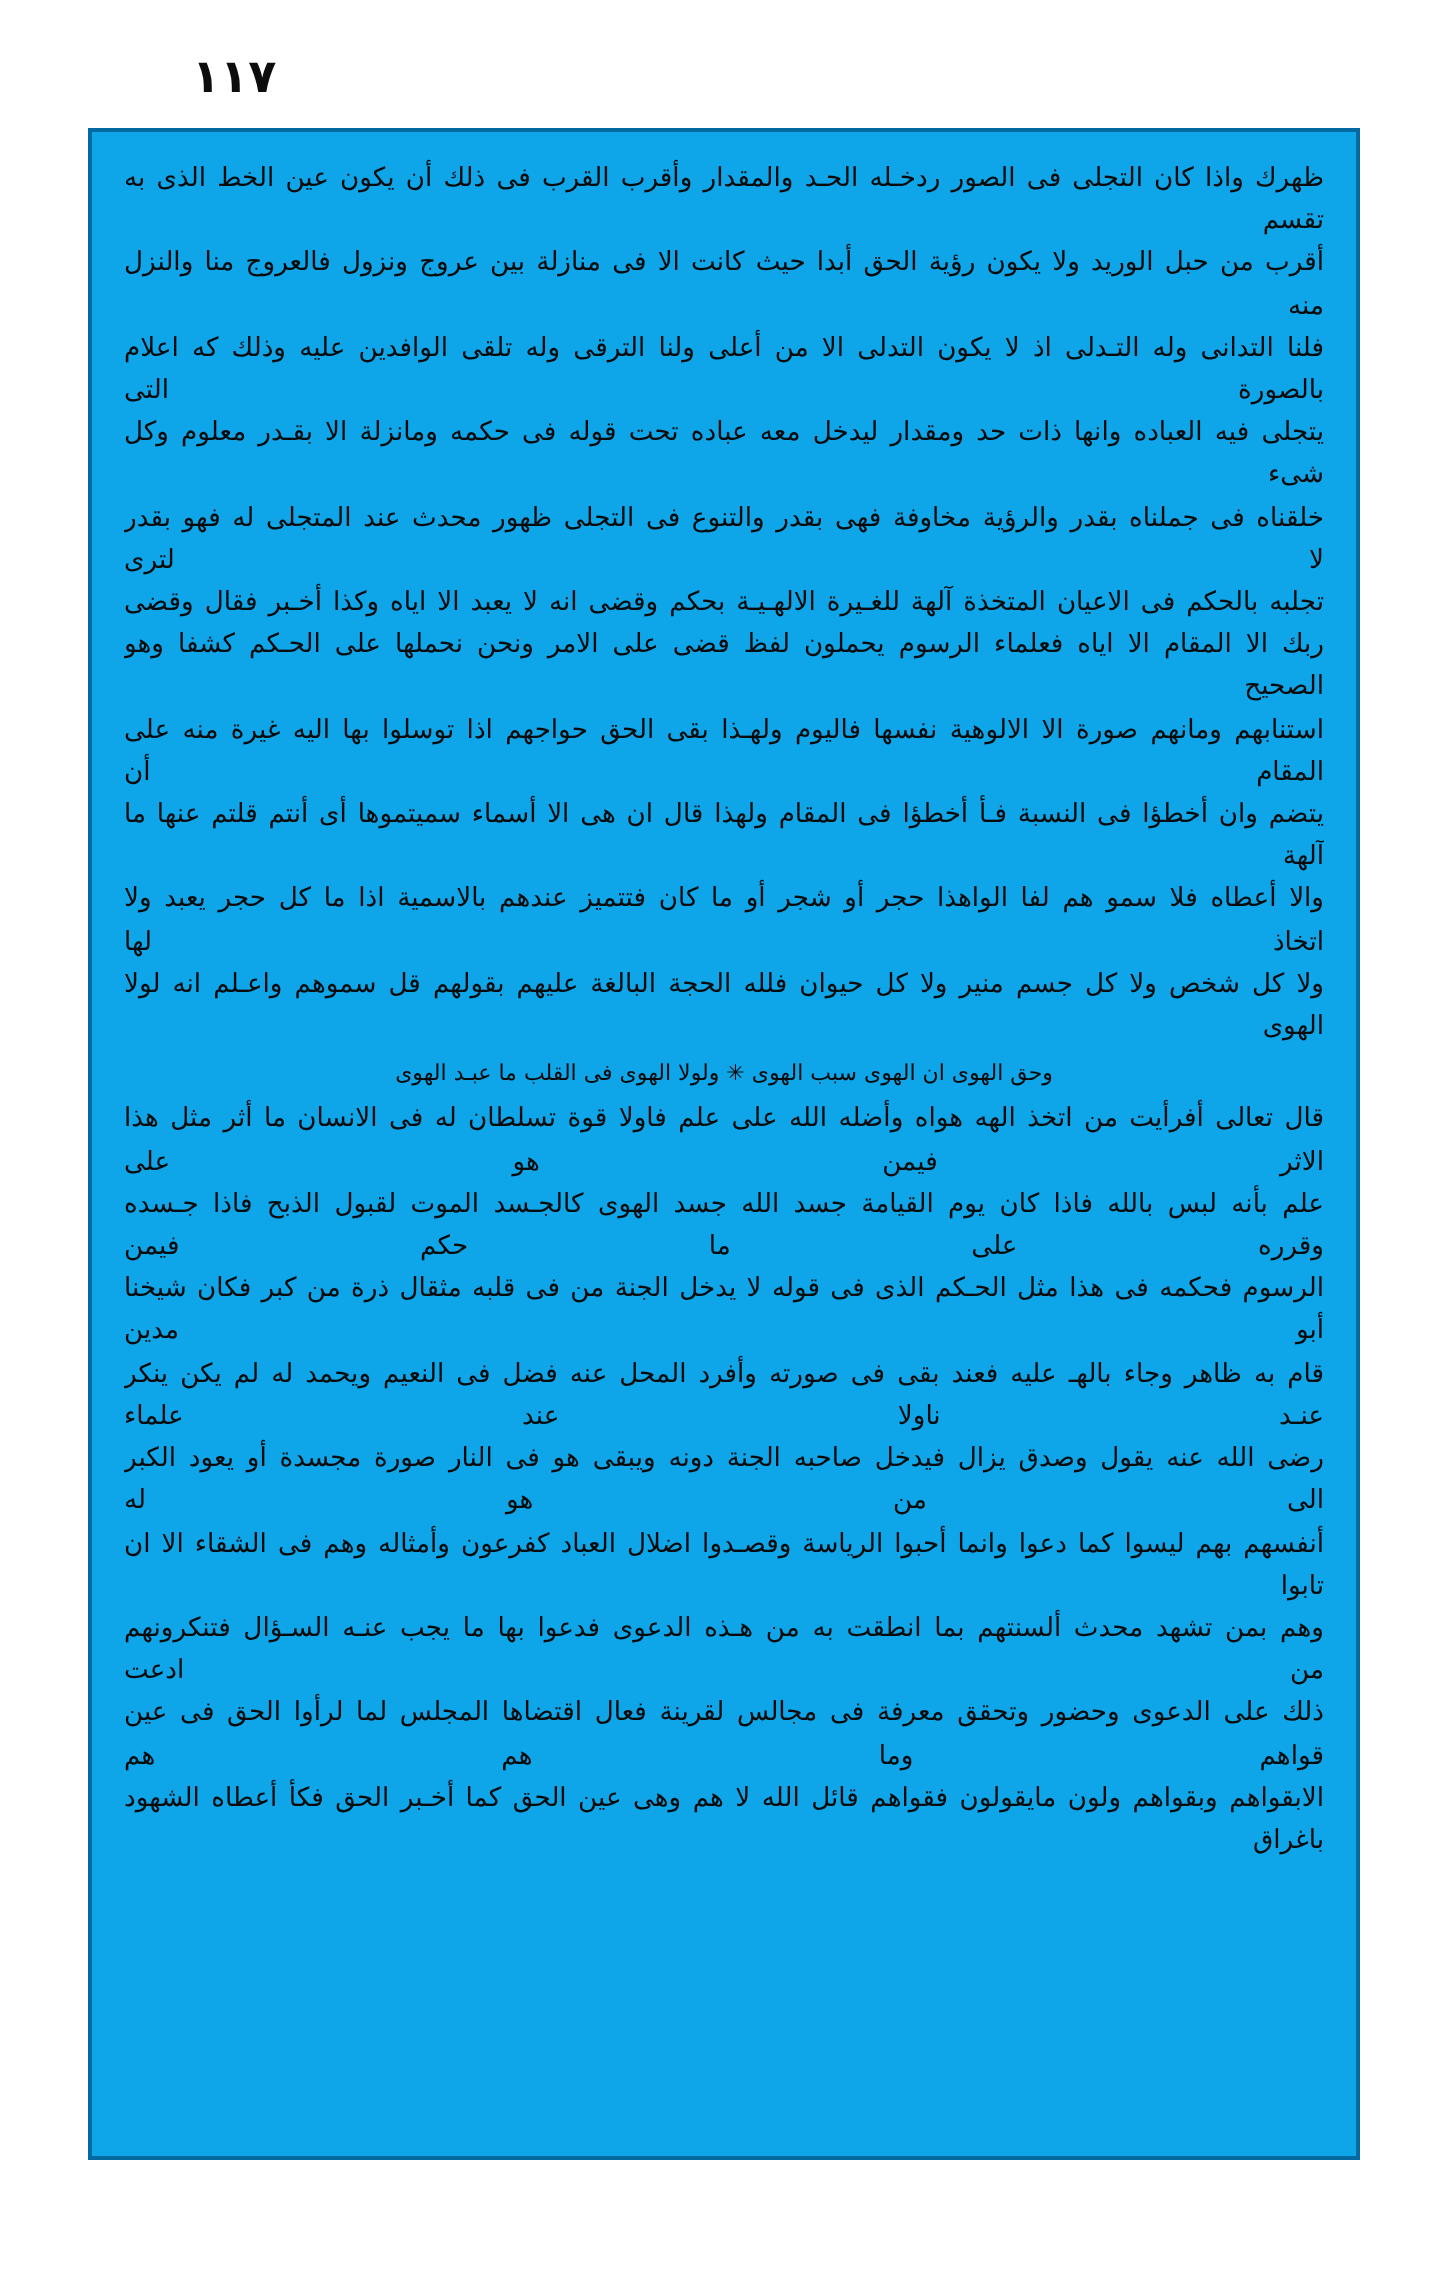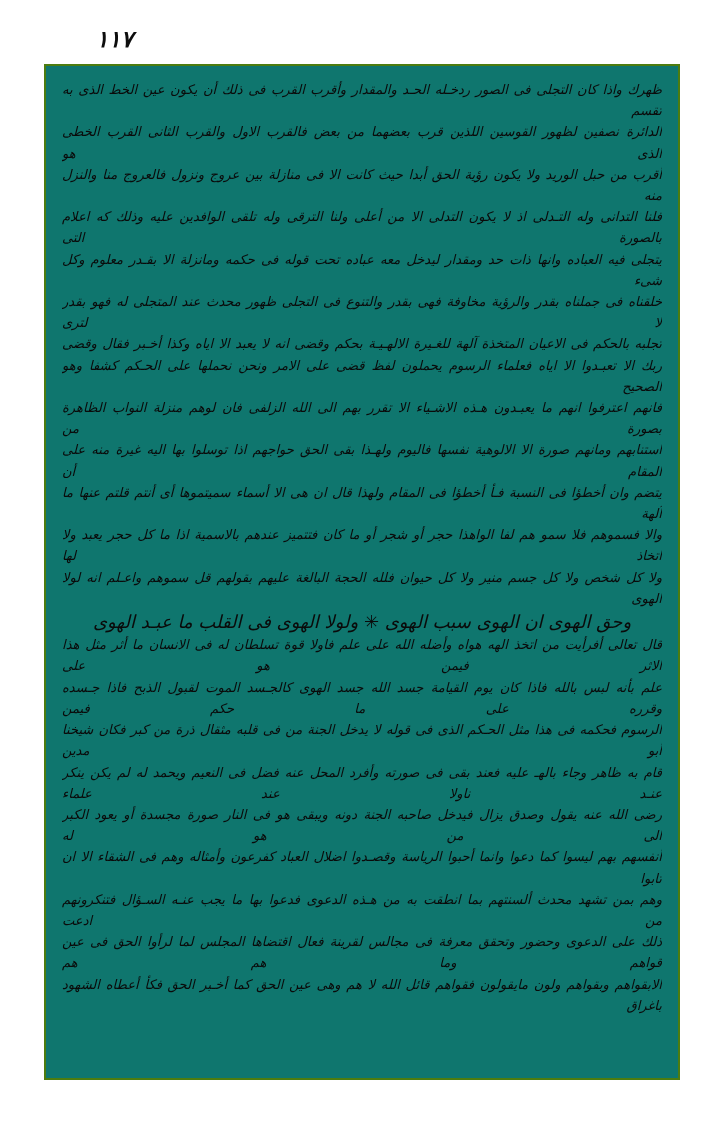--- a/index.html
+++ b/index.html
@@ -13,42 +13,41 @@
     font-family: "DejaVu Sans", sans-serif;
     color: #111111;
     position: relative;
     overflow: hidden;
   }
   .page {
     position: relative;
     width: 720px;
     height: 1143px;
     box-sizing: border-box;
-    font-style: italic;
   }
   .page-number {
     position: absolute;
     top: 26px;
     left: 96px;
     font-family: "DejaVu Sans", sans-serif;
     font-size: 23px;
     font-weight: bold;
     letter-spacing: 1px;
     color: #0d0d0d;
   }
   .frame {
     position: absolute;
     top: 64px;
     left: 44px;
     width: 636px;
     height: 1016px;
-    border: 2px solid #4d7c0f;
+    border: 2px solid #0369a1;
     box-sizing: border-box;
     padding: 12px 16px 10px 16px;
-    background: #0f766e;
+    background: #0ea5e9;
   }
   .frame-inner {
     width: 100%;
     height: 100%;
     overflow: hidden;
     direction: rtl;
     text-align: justify;
   }
   .body-text {
     direction: rtl;
@@ -61,48 +60,46 @@
     word-spacing: 1px;
     margin: 0;
   }
   .body-text.first {
     margin-top: 1px;
   }
   .center-line {
     direction: rtl;
     text-align: center;
     font-family: "DejaVu Sans", sans-serif;
-    font-size: 18px;
+    font-size: 11px;
     line-height: 21.2px;
     margin: 2px 0 2px 0;
     color: #0a0a0a;
   }
 </style>
 </head>
 <body>
 
 <div class="page">
 
   <div class="page-number">١١٧</div>
 
   <div class="frame">
     <div class="frame-inner">
 
       <p class="body-text first">ظهرك واذا كان التجلى فى الصور ردخـله الحـد والمقدار وأقرب القرب فى ذلك أن يكون عين الخط الذى به تقسم</p>
-      <p class="body-text">الدائرة نصفين لظهور القوسين اللذين قرب بعضهما من بعض فالقرب الاول والقرب الثانى القرب الخطى الذى هو</p>
       <p class="body-text">أقرب من حبل الوريد ولا يكون رؤية الحق أبدا حيث كانت الا فى منازلة بين عروج ونزول فالعروج منا والنزل منه</p>
       <p class="body-text">فلنا التدانى وله التـدلى اذ لا يكون التدلى الا من أعلى ولنا الترقى وله تلقى الوافدين عليه وذلك كه اعلام بالصورة التى</p>
       <p class="body-text">يتجلى فيه العباده وانها ذات حد ومقدار ليدخل معه عباده تحت قوله فى حكمه ومانزلة الا بقـدر معلوم وكل شىء</p>
       <p class="body-text">خلقناه فى جملناه بقدر والرؤية مخاوفة فهى بقدر والتنوع فى التجلى ظهور محدث عند المتجلى له فهو بقدر لا لترى</p>
       <p class="body-text">تجلبه بالحكم فى الاعيان المتخذة آلهة للغـيرة الالهـيـة بحكم وقضى انه لا يعبد الا اياه وكذا أخـبر فقال وقضى</p>
-      <p class="body-text">ربك الا تعبـدوا الا اياه فعلماء الرسوم يحملون لفظ قضى على الامر ونحن نحملها على الحـكم كشفا وهو الصحيح</p>
-      <p class="body-text">فانهم اعترفوا انهم ما يعبـدون هـذه الاشـياء الا تقرر بهم الى الله الزلفى فان لوهم منزلة النواب الظاهرة بصورة من</p>
+      <p class="body-text">ربك الا المقام الا اياه فعلماء الرسوم يحملون لفظ قضى على الامر ونحن نحملها على الحـكم كشفا وهو الصحيح</p>
       <p class="body-text">استنابهم ومانهم صورة الا الالوهية نفسها فاليوم ولهـذا بقى الحق حواجهم اذا توسلوا بها اليه غيرة منه على المقام أن</p>
       <p class="body-text">يتضم وان أخطؤا فى النسبة فـأ أخطؤا فى المقام ولهذا قال ان هى الا أسماء سميتموها أى أنتم قلتم عنها ما آلهة</p>
-      <p class="body-text">والا فسموهم فلا سمو هم لفا الواهذا حجر أو شجر أو ما كان فتتميز عندهم بالاسمية اذا ما كل حجر يعبد ولا اتخاذ لها</p>
+      <p class="body-text">والا أعطاه فلا سمو هم لفا الواهذا حجر أو شجر أو ما كان فتتميز عندهم بالاسمية اذا ما كل حجر يعبد ولا اتخاذ لها</p>
       <p class="body-text">ولا كل شخص ولا كل جسم منير ولا كل حيوان فلله الحجة البالغة عليهم بقولهم قل سموهم واعـلم انه لولا الهوى</p>
 
       <p class="center-line">وحق الهوى ان الهوى سبب الهوى  ✳  ولولا الهوى فى القلب ما عبـد الهوى</p>
 
       <p class="body-text">قال تعالى أفرأيت من اتخذ الهه هواه وأضله الله على علم فاولا قوة تسلطان له فى الانسان ما أثر مثل هذا الاثر فيمن هو على</p>
       <p class="body-text">علم بأنه لبس بالله فاذا كان يوم القيامة جسد الله جسد الهوى كالجـسد الموت لقبول الذبح فاذا جـسده وقرره على ما حكم فيمن</p>
       <p class="body-text">الرسوم فحكمه فى هذا مثل الحـكم الذى فى قوله لا يدخل الجنة من فى قلبه مثقال ذرة من كبر فكان شيخنا أبو مدين</p>
       <p class="body-text">قام به ظاهر وجاء بالهـ عليه فعند بقى فى صورته وأفرد المحل عنه فضل فى النعيم ويحمد له لم يكن ينكر عنـد ناولا عند علماء</p>
       <p class="body-text">رضى الله عنه يقول وصدق يزال فيدخل صاحبه الجنة دونه ويبقى هو فى النار صورة مجسدة أو يعود الكبر الى من هو له</p>
       <p class="body-text">أنفسهم بهم ليسوا كما دعوا وانما أحبوا الرياسة وقصـدوا اضلال العباد كفرعون وأمثاله وهم فى الشقاء الا ان تابوا</p>

